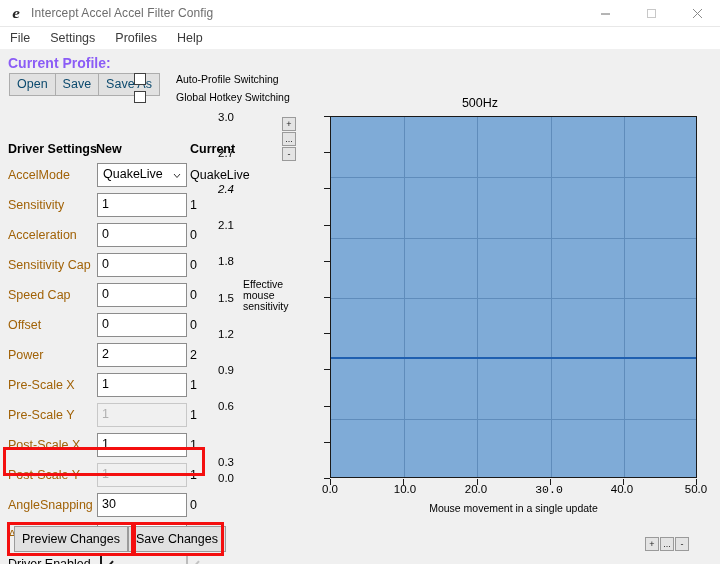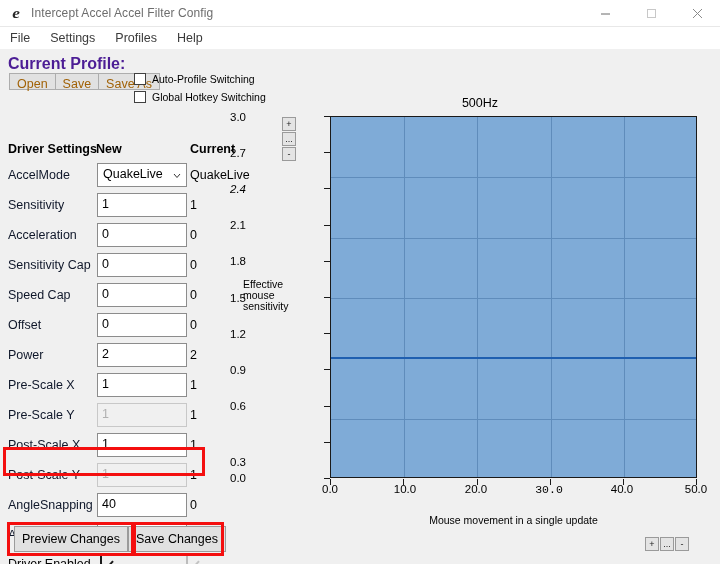--- a/index.html
+++ b/index.html
@@ -53,53 +53,53 @@
   
   .client {
     position: absolute; top: 49px; left: 0;
     width: 720px; height: 515px;
     background: #f0f0f0;
   }
 
   
   .profile-label {
     position: absolute; left: 8px; top: 6px;
-    font-size: 16px; font-weight: bold; color: #4c1d95;
+    font-size: 14px; font-weight: bold; color: #8b5cf6;
   }
   .profile-buttons { position: absolute; left: 9px; top: 24px; display: flex; }
   .btn {
     background: #e1e1e1; border: 1px solid #adadad;
-    font-size: 12.5px; color: #a16207;
-    padding: 2px 7px 3px 7px; height: 17px;
+    font-size: 12.5px; color: #0c4a6e;
+    padding: 2px 7px 3px 7px; height: 23px;
     line-height: 16px;
     margin-right: -1px;
   }
   .checkcol { position: absolute; left: 134px; top: 22px; }
-  .checkrow { display: flex; align-items: center; height: 15px; margin-bottom: 3px; }
+  .checkrow { display: flex; align-items: center; height: 15px; margin-bottom: 3px; gap: 24px; }
   .cb {
     width: 12px; height: 12px; border: 1px solid #404040;
     background: #fff; margin-right: 6px; flex: none;
     position: relative;
   }
   .chk-label { font-size: 10.5px; color: #000; white-space: nowrap; }
 
   
   .settings { position: absolute; left: 0; top: 61px; width: 260px; margin-top: 32px; }
   .hdr-row { position: relative; height: 20px; }
   .hdr {
     position: absolute; font-size: 12.5px; font-weight: bold; color: #000;
   }
   .hdr.c1 { left: 8px; }
   .hdr.c2 { left: 96px; }
   .hdr.c3 { left: 190px; }
 
   .srow { position: relative; height: 30px; }
   .srow .lbl {
     position: absolute; left: 8px; top: 6px;
-    font-size: 12.5px; color: #0f172a; white-space: nowrap;
+    font-size: 12.5px; color: #a16207; white-space: nowrap;
   }
   .srow .field {
     position: absolute; left: 97px; top: 1px;
     width: 90px; height: 24px;
     background: #fff; border: 1px solid #8c8c8c;
     font-size: 12.5px; color: #000;
     padding: 3px 0 0 4px;
   }
   .srow .field.disabled { background: #f0f0f0; border-color: #c8c8c8; color: #b0b0b0; }
   .srow .cur {
@@ -167,32 +167,32 @@
     border: 1px solid #1a1a1a;
   }
   .gridline-h, .gridline-v { position: absolute; background: #5f8cbb; }
   .gridline-h { left: 0; width: 100%; height: 1px; }
   .gridline-v { top: 0; height: 100%; width: 1px; }
   .series-line {
     position: absolute; left: 0; width: 100%; height: 2px;
     background: #1f5fb0;
   }
   .ytick {
-    position: absolute; right: 462px; text-align: center;
+    position: absolute; right: 462px; text-align: left;
     font-size: 11.5px; color: #000; width: 40px;
   }
   .ytick-mark { position: absolute; left: 84px; width: 6px; height: 1px; background: #1a1a1a; }
   .xtick {
     position: absolute; top: 394px; text-align: center;
     font-size: 11.5px; color: #000; width: 50px;
   }
   .xtick-mark { position: absolute; top: 390px; width: 1px; height: 6px; background: #1a1a1a; }
   .xlabel {
     position: absolute; left: 90px; top: 413px; width: 367px;
-    text-align: center; font-size: 10.5px; color: #000; margin-top: 12px;
+    text-align: center; font-size: 10.5px; color: #000;
   }
   .ylabel {
     position: absolute; left: 3px; top: 190px; width: 70px;
     font-size: 10.5px; color: #000; line-height: 11px;
   }
   .zoom-ctrl-v {
     position: absolute; left: 42px; top: 28px;
     display: flex; flex-direction: column;
   }
   .zoom-ctrl-h {
@@ -338,21 +338,21 @@
     </div>
 
     <div class="srow">
       <span class="lbl">Post-Scale Y</span>
       <div class="field disabled">1</div>
       <span class="cur">1</span>
     </div>
 
     <div class="srow">
       <span class="lbl">AngleSnapping</span>
-      <div class="field">40</div>
+      <div class="field">30</div>
       <span class="cur">0</span>
     </div>
 
     <div class="srow">
       <span class="lbl">Angle</span>
       <div class="field">0</div>
       <span class="cur">0</span>
     </div>
 
     <div class="drow">

